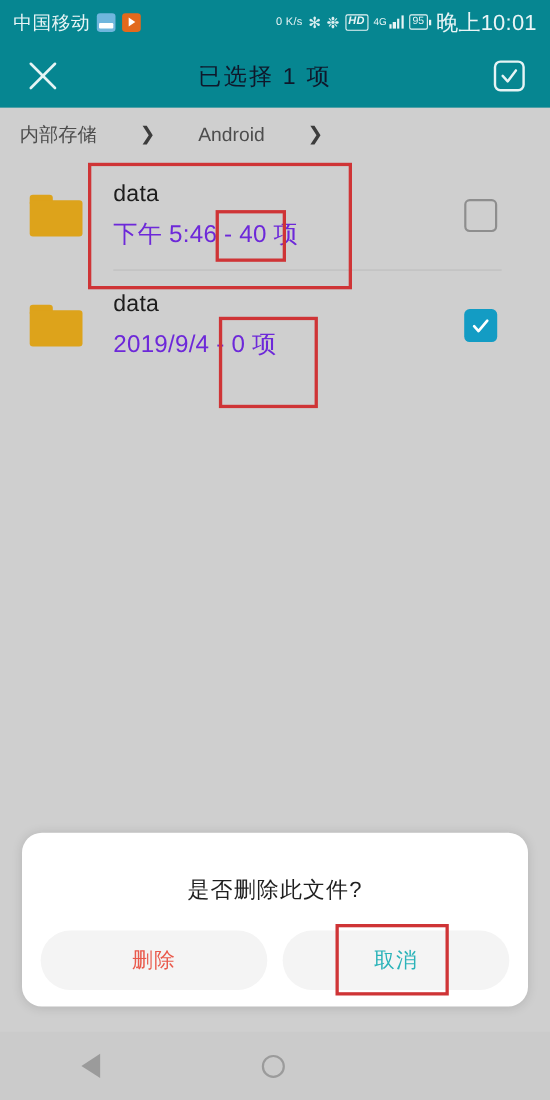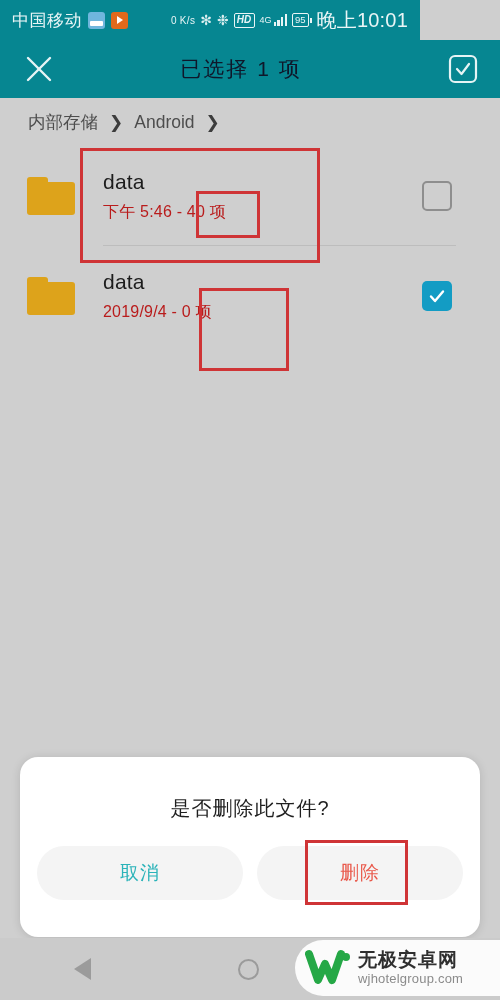--- a/index.html
+++ b/index.html
@@ -11,21 +11,21 @@
   }
   #phone {
     position: relative;
     width: 500px; height: 1000px;
     background: #cfcfcf;
   }
 
   
   #status-bar {
     position: absolute; top: 0; left: 0;
-    width: 420px; height: 40px;
+    width: 500px; height: 40px;
     background: #068691;
     display: flex; align-items: center;
     padding: 0 12px;
     color: #e7f4f5;
   }
   #carrier {
     font-size: 17px; letter-spacing: .5px; color: #e9f5f6;
     white-space: nowrap;
   }
   .mini-icon {
@@ -96,23 +96,24 @@
     width: 58px; height: 58px; margin-right: 8px;
     display: flex; align-items: center; justify-content: center;
     cursor: pointer;
   }
 
   
   #breadcrumb {
     position: absolute; top: 98px; left: 0;
     width: 500px; height: 48px;
     display: flex; align-items: center;
-    padding-left: 28px;
+    padding-left: 18px;
     font-size: 17.5px; color: #4d4d4d;
     background: #cfcfcf;
+    gap: 28px;
   }
   #breadcrumb .crumb { white-space: nowrap; cursor: pointer; }
   #breadcrumb .sep {
     margin: 0 11px; font-size: 17px; color: #3c3c3c; font-weight: 600;
   }
 
   
   #file-list { position: absolute; top: 146px; left: 0; width: 476px; }
   .file-row {
     position: relative;
@@ -131,40 +132,40 @@
   .folder-icon .body {
     position: absolute; left: 0; top: 5px;
     width: 48px; height: 33px; border-radius: 3px;
     background: #dda31b;
   }
   .file-meta { margin-left: 28px; flex: 1; }
   .file-name {
     font-size: 21px; color: #1d1d1d; line-height: 1.25; letter-spacing: .2px;
   }
   .file-sub {
-    font-size: 16px; color: #b91c1c; margin-top: 7px; letter-spacing: .2px;
+    font-size: 22px; color: #6d28d9; margin-top: 7px; letter-spacing: .2px;
   }
   .row-divider {
     position: absolute; left: 103px; right: 20px; bottom: 0;
     height: 1px; background: #bdbdbd;
   }
   .check-box {
     width: 30px; height: 30px; margin-right: 24px; flex: 0 0 auto;
     border-radius: 5px; cursor: pointer;
   }
   .check-box.off { border: 2px solid #8e8e8e; background: transparent; }
   .check-box.on {
     background: #139cc4; display: flex; align-items: center; justify-content: center;
   }
   .check-box.on svg { display: block; }
 
   
   #dialog {
     position: absolute; left: 20px; top: 757px;
-    width: 460px; height: 180px;
+    width: 460px; height: 158px;
     background: #ffffff; border-radius: 18px;
     box-shadow: 0 1px 10px rgba(0,0,0,.13);
   }
   #dialog-title {
     text-align: center; font-size: 20px; color: #1f1f1f;
     padding-top: 38px; letter-spacing: 1px;
   }
   #dialog-actions {
     display: flex; justify-content: space-between;
     padding: 24px 17px 0 17px;
@@ -301,40 +302,30 @@
           <polyline points="4,10.5 8,15 16,5.5" fill="none" stroke="#ffffff" stroke-width="2.4" stroke-linecap="round" stroke-linejoin="round"></polyline>
         </svg>
       </div>
     </div>
 
   </div>
 
   <div id="dialog">
     <div id="dialog-title">是否删除此文件?</div>
     <div id="dialog-actions">
+      <div class="dlg-btn" id="delete-btn">删除</div>
       <div class="dlg-btn" id="cancel-btn">取消</div>
-      <div class="dlg-btn" id="delete-btn">删除</div>
     </div>
   </div>
 
   <div id="nav-bar">
     <div id="nav-back"></div>
     <div id="nav-home"></div>
     <div id="nav-spacer"></div>
   </div>
 
-  <div id="watermark">
-    <svg id="wm-logo" viewBox="0 0 46 40">
-      <path d="M4 6 L13 32 L20 16 L27 32 L36 6" fill="none" stroke="#25a846" stroke-width="8" stroke-linecap="round" stroke-linejoin="round"></path>
-      <circle cx="41" cy="9" r="4" fill="#25a846"></circle>
-    </svg>
-    <div id="wm-text">
-      <div id="wm-cn">无极安卓网</div>
-      <div id="wm-url">wjhotelgroup.com</div>
-    </div>
-  </div>
 
   <div class="anno" style="left:80px; top:148px; width:240px; height:115px;"></div>
   <div class="anno" style="left:196px; top:191px; width:64px; height:47px;"></div>
   <div class="anno" style="left:199px; top:288px; width:90px; height:83px;"></div>
   <div class="anno" style="left:305px; top:840px; width:103px; height:65px;"></div>
 
 </div>
 
 </body></html>

